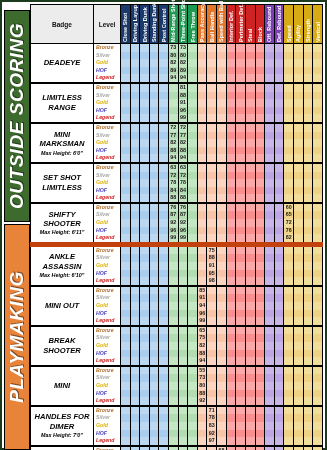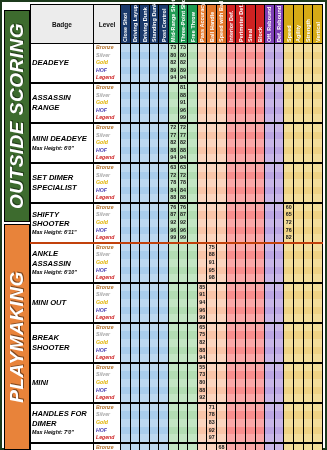--- a/index.html
+++ b/index.html
@@ -38,41 +38,41 @@
   }
   .grp-fin{background:#1b3a6b;}
   .grp-sho{background:#1f9a52;}
   .grp-pla{background:#e2762a;}
   .grp-def{background:#cf2222;}
   .grp-reb{background:#7d3fb5;}
   .grp-phy{background:#d6ab16;}
 
   
   .badge-cell{
-    border:1px solid #000;background:#fff;
+    border:1px solid #000;background:#fff;text-align:center;
     font-style:italic;font-weight:bold;font-size:7.6px;color:#000;
     line-height:1.25;padding:1px 1px;
   }
   .badge-cell .mh{display:block;font-size:5.4px;font-weight:bold;font-style:italic;color:#000;margin-top:1px;}
 
   
   .lvl-col{border:1px solid #000;background:#fff;width:26px;}
   .lvl{height:7.6px;line-height:7.6px;font-size:5.2px;font-weight:bold;font-style:italic;text-align:left;padding-left:2px;}
   .l-bronze{color:#b4702a;}
   .l-silver{color:#a8a8a8;}
   .l-gold{color:#e0b200;}
   .l-hof{color:#4a3fb5;}
   .l-legend{color:#cc1f1f;}
 
   
   .vcol{border-left:1px solid #000;border-right:1px solid #000;vertical-align:top;}
   .vcell{height:7.6px;line-height:7.6px;font-size:5.4px;font-weight:bold;text-align:center;color:#1a1a1a;}
 
   .rowsep td{border-top:2px solid #000;}
-  .secsep td{border-top:2px solid #c2410c;}
+  .secsep td{border-top:5px solid #c2410c;}
 
   
   .t-fin{background:#bcd8f0;}
   .t-sho{background:#c3e6c3;}
   .t-pla{background:#fbd5bf;}
   .t-def{background:#fba8a8;}
   .t-reb{background:#c9b6e8;}
   .t-phy{background:#f3dd9a;}
   .t-fin.alt{background:#a9cdec;}
   .t-sho.alt{background:#b2ddb2;}
@@ -319,21 +319,21 @@
             <td class="vcol">
               <div class="vcell t-phy"></div>
               <div class="vcell t-phy alt"></div>
               <div class="vcell t-phy"></div>
               <div class="vcell t-phy alt"></div>
               <div class="vcell t-phy"></div>
             </td>
           </tr>
           <tr class="rowsep">
             <td class="badge-cell">
-              <div>ASSASSIN RANGE</div>
+              <div>LIMITLESS RANGE</div>
             </td>
             <td class="lvl-col">
               <div class="lvl l-bronze">Bronze</div>
               <div class="lvl l-silver">Silver</div>
               <div class="lvl l-gold">Gold</div>
               <div class="lvl l-hof">HOF</div>
               <div class="lvl l-legend">Legend</div>
             </td>
             <td class="vcol">
               <div class="vcell t-fin"></div>
@@ -478,21 +478,21 @@
             <td class="vcol">
               <div class="vcell t-phy"></div>
               <div class="vcell t-phy alt"></div>
               <div class="vcell t-phy"></div>
               <div class="vcell t-phy alt"></div>
               <div class="vcell t-phy"></div>
             </td>
           </tr>
           <tr class="rowsep">
             <td class="badge-cell">
-              <div>MINI DEADEYE</div>
+              <div>MINI MARKSMAN</div>
               <span class="mh">Max Height: 6'0"</span>
             </td>
             <td class="lvl-col">
               <div class="lvl l-bronze">Bronze</div>
               <div class="lvl l-silver">Silver</div>
               <div class="lvl l-gold">Gold</div>
               <div class="lvl l-hof">HOF</div>
               <div class="lvl l-legend">Legend</div>
             </td>
             <td class="vcol">
@@ -638,21 +638,21 @@
             <td class="vcol">
               <div class="vcell t-phy"></div>
               <div class="vcell t-phy alt"></div>
               <div class="vcell t-phy"></div>
               <div class="vcell t-phy alt"></div>
               <div class="vcell t-phy"></div>
             </td>
           </tr>
           <tr class="rowsep">
             <td class="badge-cell">
-              <div>SET DIMER SPECIALIST</div>
+              <div>SET SHOT LIMITLESS</div>
             </td>
             <td class="lvl-col">
               <div class="lvl l-bronze">Bronze</div>
               <div class="lvl l-silver">Silver</div>
               <div class="lvl l-gold">Gold</div>
               <div class="lvl l-hof">HOF</div>
               <div class="lvl l-legend">Legend</div>
             </td>
             <td class="vcol">
               <div class="vcell t-fin"></div>

